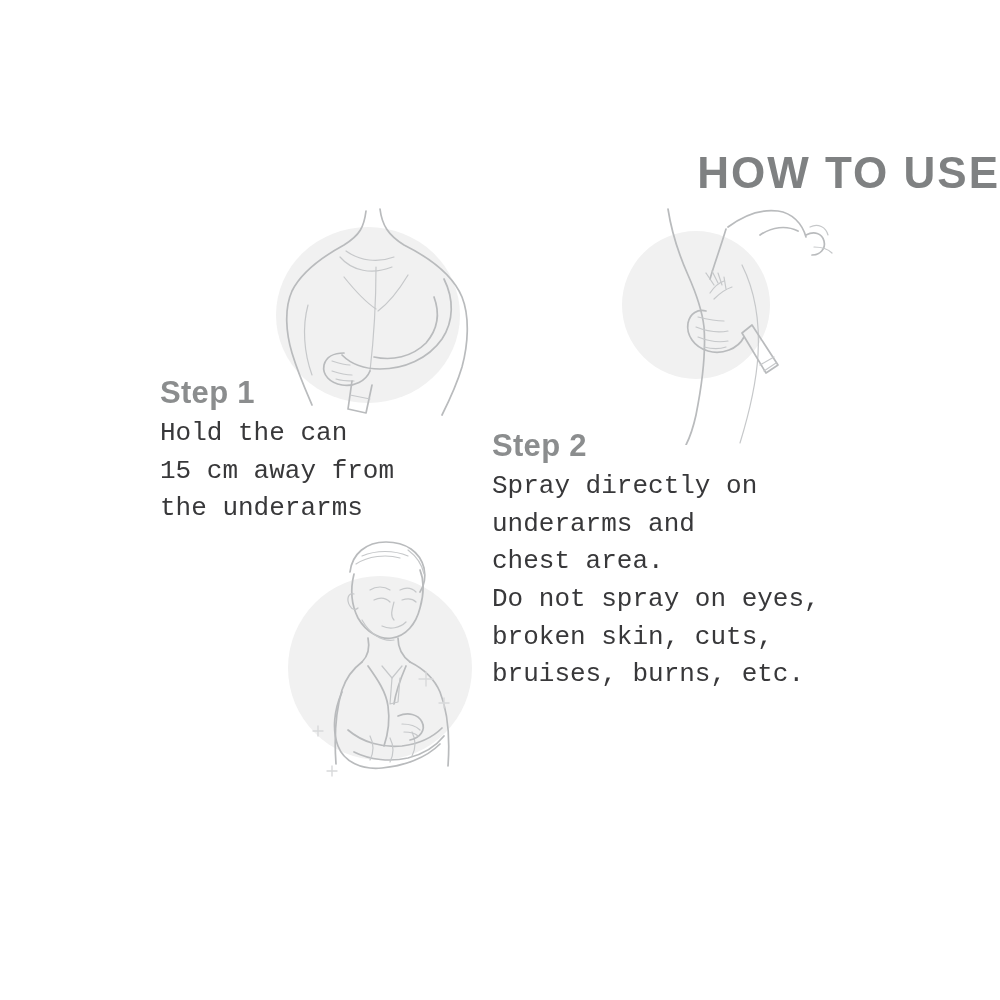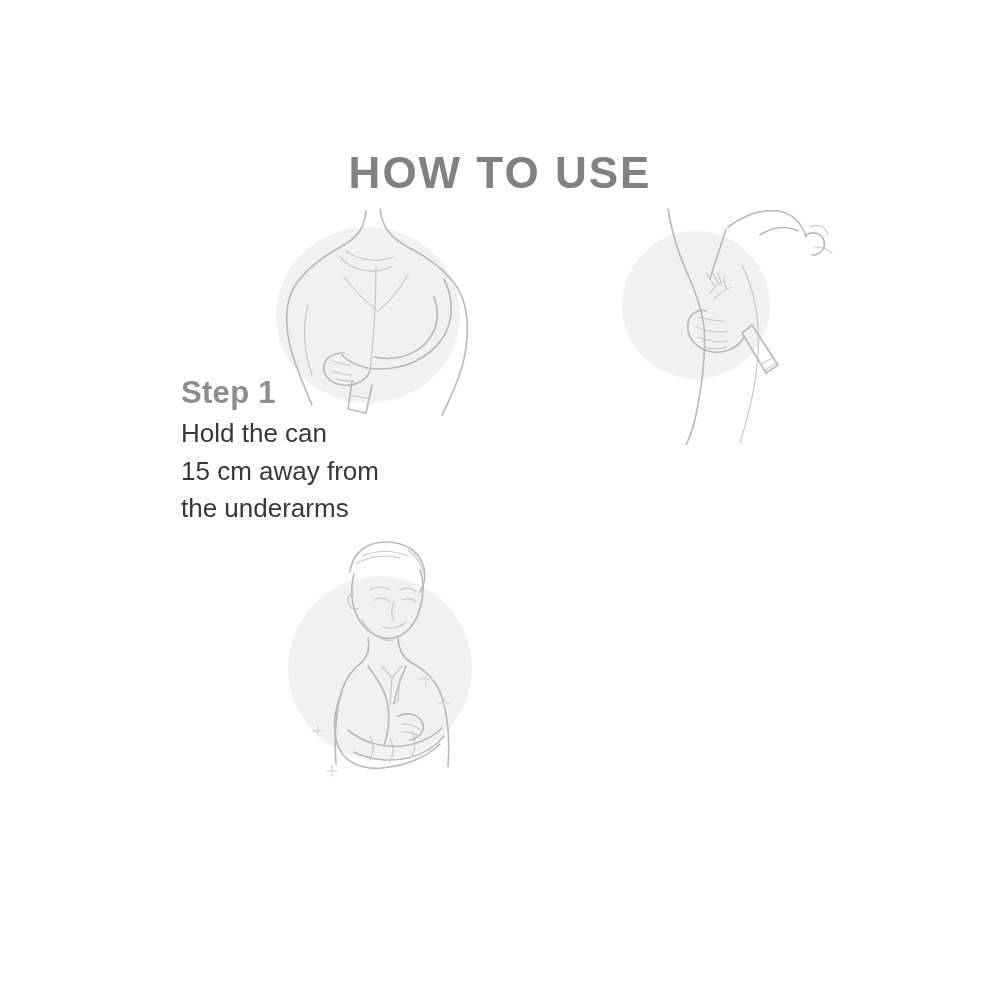--- a/index.html
+++ b/index.html
@@ -21,46 +21,46 @@
     inset: 0;
     background: #ffffff;
   }
 
   
   .title {
     position: absolute;
     top: 148px;
     left: 0;
     width: 1000px;
-    text-align: center;
+    text-align: right;
     font-family: "Liberation Sans", sans-serif;
     font-weight: bold;
     font-size: 44px;
     letter-spacing: 2px;
     color: #7f8182;
   }
 
   
   .step-label {
     font-family: "Liberation Sans", sans-serif;
     font-weight: bold;
     font-size: 31px;
     color: #8b8d8e;
     letter-spacing: 0.3px;
     margin: 0 0 4px 0;
   }
   .step-text {
-    font-family: Liberation Sans, sans-serif;
+    font-family: Liberation Mono, monospace;
     font-size: 26px;
     line-height: 1.45;
     color: #38383a;
     white-space: pre-line;
   }
 
-  #step1-block { position: absolute; left: 160px; top: 375px; width: 300px; margin-left: 21px; }
+  #step1-block { position: absolute; left: 160px; top: 375px; width: 300px; }
   #step2-block { position: absolute; left: 492px; top: 428px; width: 370px; }
   #step3-block { position: absolute; left: 148px; top: 766px; width: 560px; }
 
   
   .illus { position: absolute; }
   #illus1 { left: 248px; top: 205px; width: 260px; height: 220px; }
   #illus2 { left: 610px; top: 205px; width: 250px; height: 240px; }
   #illus3 { left: 258px; top: 520px; width: 260px; height: 270px; }
 
   .illus svg { display: block; width: 100%; height: 100%; }
@@ -201,15 +201,24 @@
     </svg>
   </div>
 
   <div id="step1-block">
     <div class="step-label">Step 1</div>
     <div class="step-text">Hold the can
 15 cm away from
 the underarms</div>
   </div>
 
+  <div id="step2-block">
+    <div class="step-label">Step 2</div>
+    <div class="step-text">Spray directly on
+underarms and
+chest area.
+Do not spray on eyes,
+broken skin, cuts,
+bruises, burns, etc.</div>
+  </div>
 
 
 </div>
 
 </body></html>

